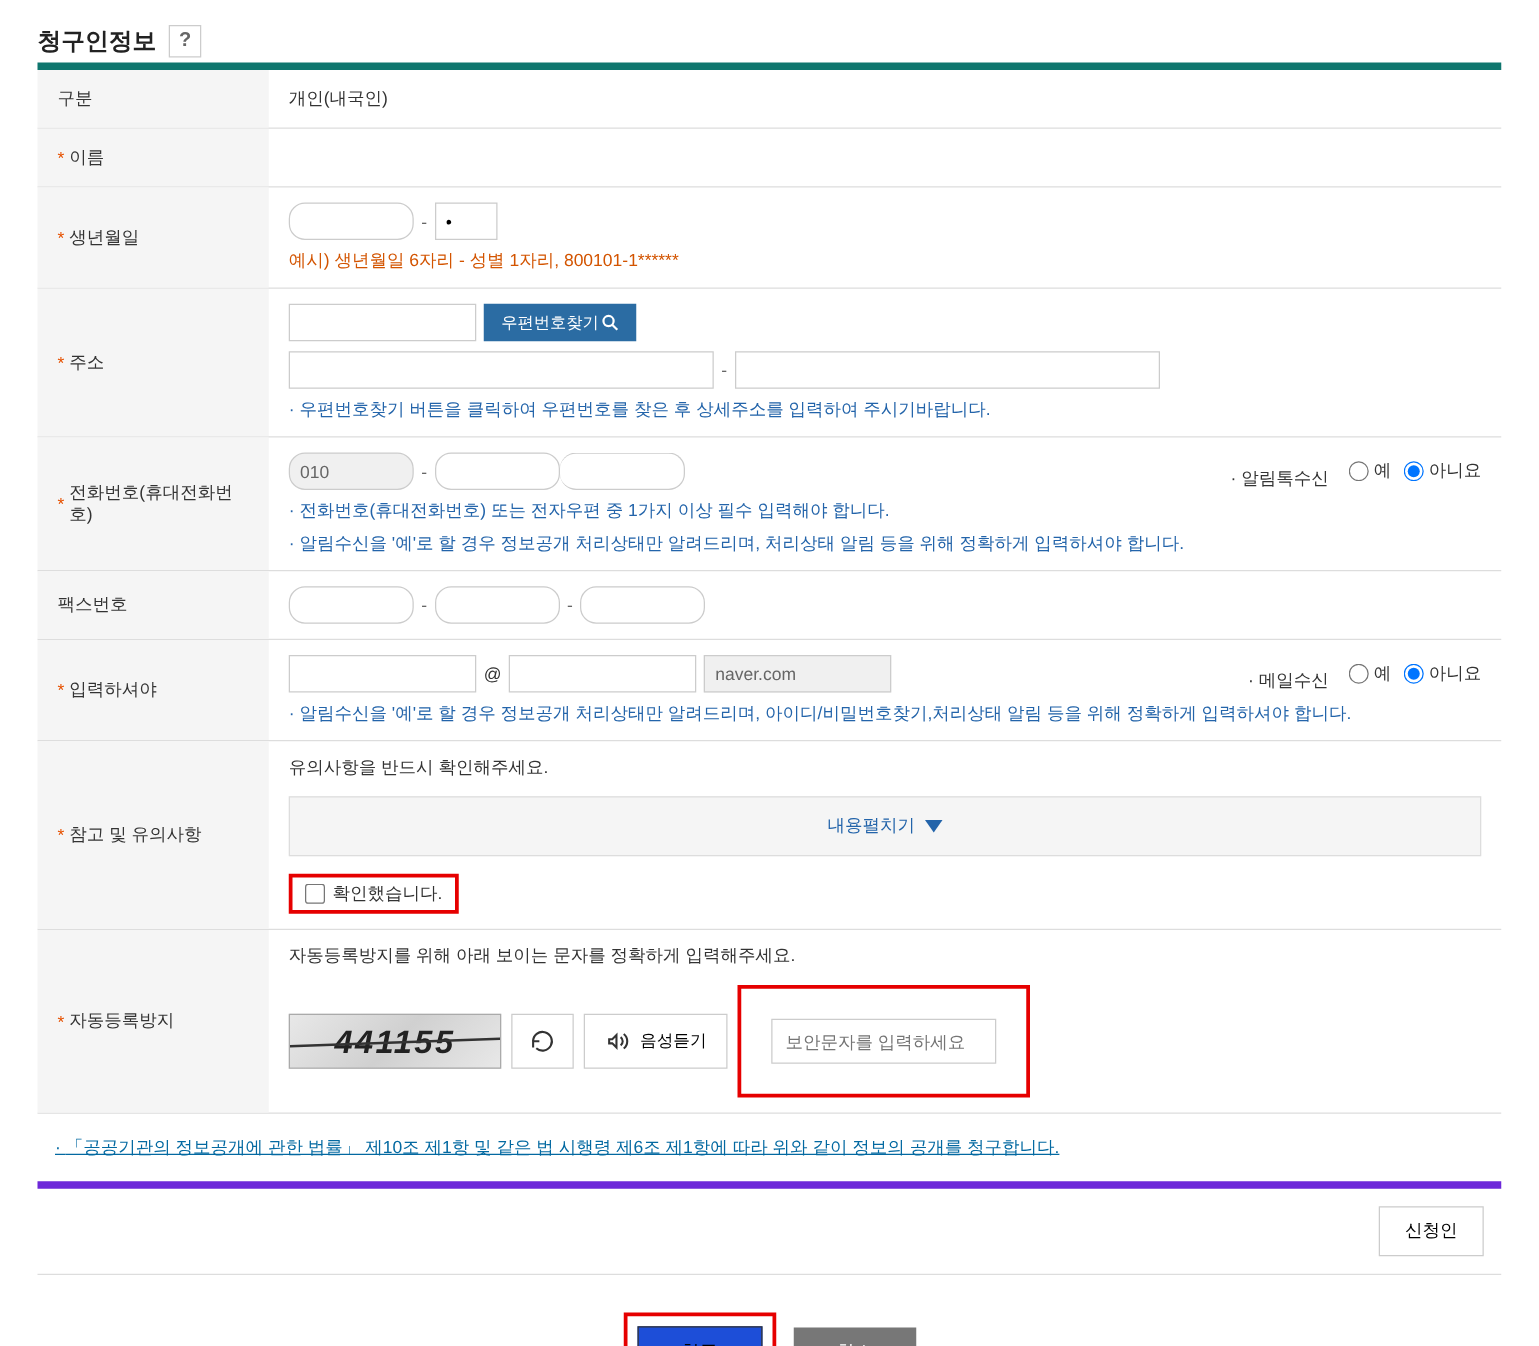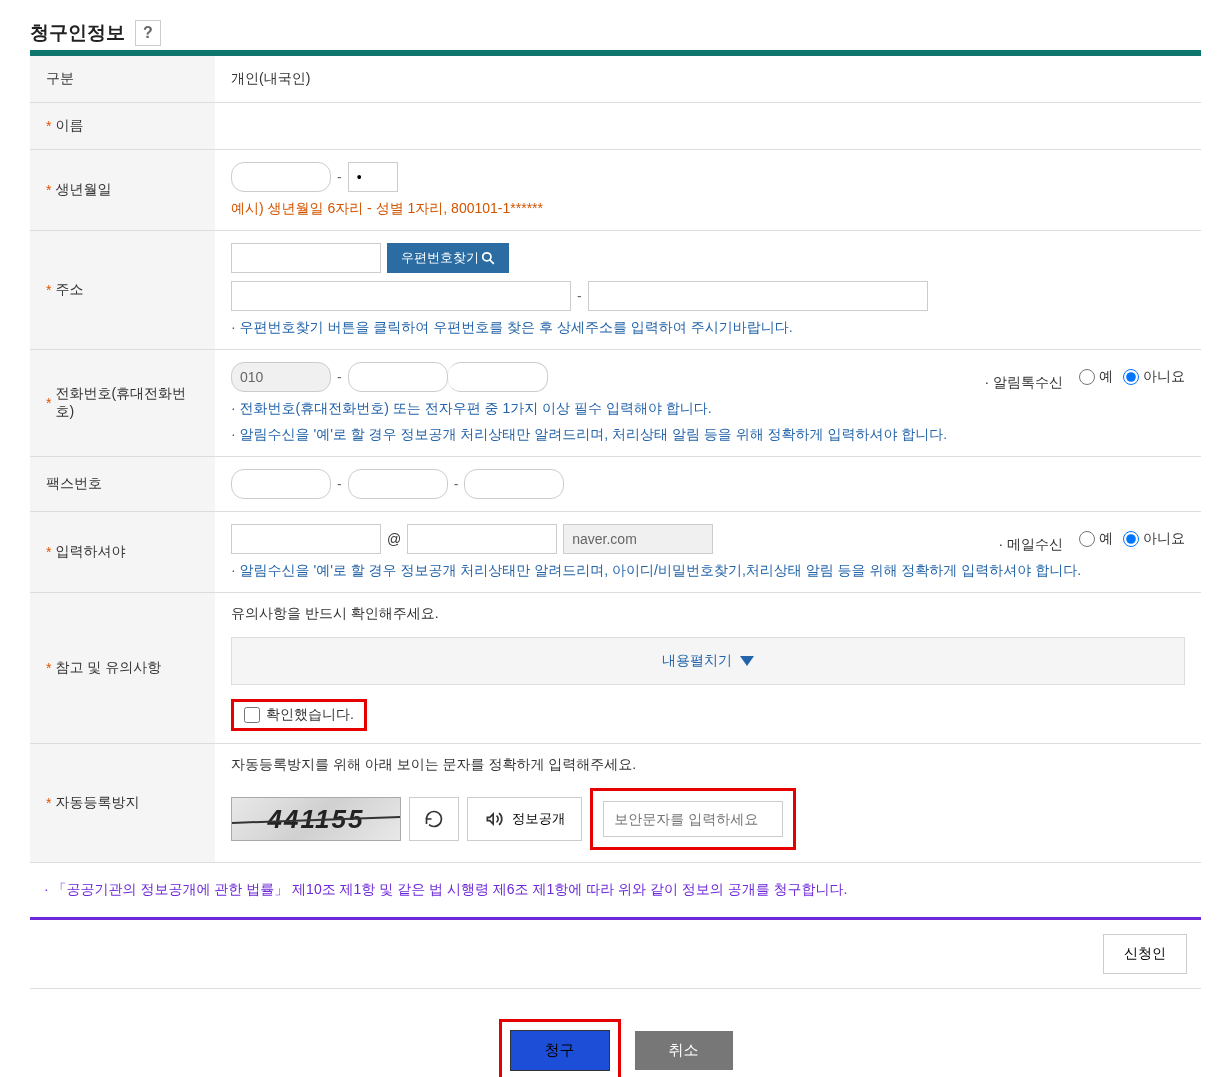--- a/index.html
+++ b/index.html
@@ -192,34 +192,35 @@
       border: 1px solid #ccc;
       background: #fff;
       padding: 0 16px;
       display: inline-flex;
       align-items: center;
       gap: 8px;
       cursor: pointer;
     }
     .captcha-input-wrap {
       border: 3px solid #e60000;
-      padding: 10px;
+      padding: 24px;
     }
     .captcha-input {
       width: 180px;
       height: 36px;
       border: 1px solid #ccc;
       padding: 0 10px;
       font-size: 14px;
     }
     .footer-note {
       padding: 18px 14px;
-      color: #6d28d9;
-      font-size: 14px;
-      border-bottom: 3px solid #6d28d9;
+      color: #0369a1;
+      font-size: 14px;
+      border-bottom: 6px solid #6d28d9;
+      text-decoration: underline;
     }
     .applicant-right {
       display: flex;
       justify-content: flex-end;
       padding: 14px;
       border-bottom: 1px solid #ddd;
     }
     .btn-applicant {
       border: 1px solid #ccc;
       background: #fff;
@@ -439,21 +440,21 @@
             <path d="M3 12a9 9 0 1 1 3 6.7"></path>
               <polyline points="3 18 3 12 9 12"></polyline>
           </svg>
         </button>
         <button class="audio-btn">
           <svg width="20" height="20" viewBox="0 0 24 24" fill="none" stroke="#333" stroke-width="2">
             <path d="M4 14h3l4 4V6l-4 4H4z"></path>
               <path d="M15 8a5 5 0 0 1 0 8"></path>
               <path d="M18 5a9 9 0 0 1 0 14"></path>
           </svg>
-          <span>정보공개</span>
+          <span>음성듣기</span>
         </button>
         <span class="captcha-input-wrap">
           <input type="text" class="captcha-input" placeholder="보안문자를 입력하세요" style="">
         </span>
       </div>
     </div>
   </div>
 
 </div>
 

